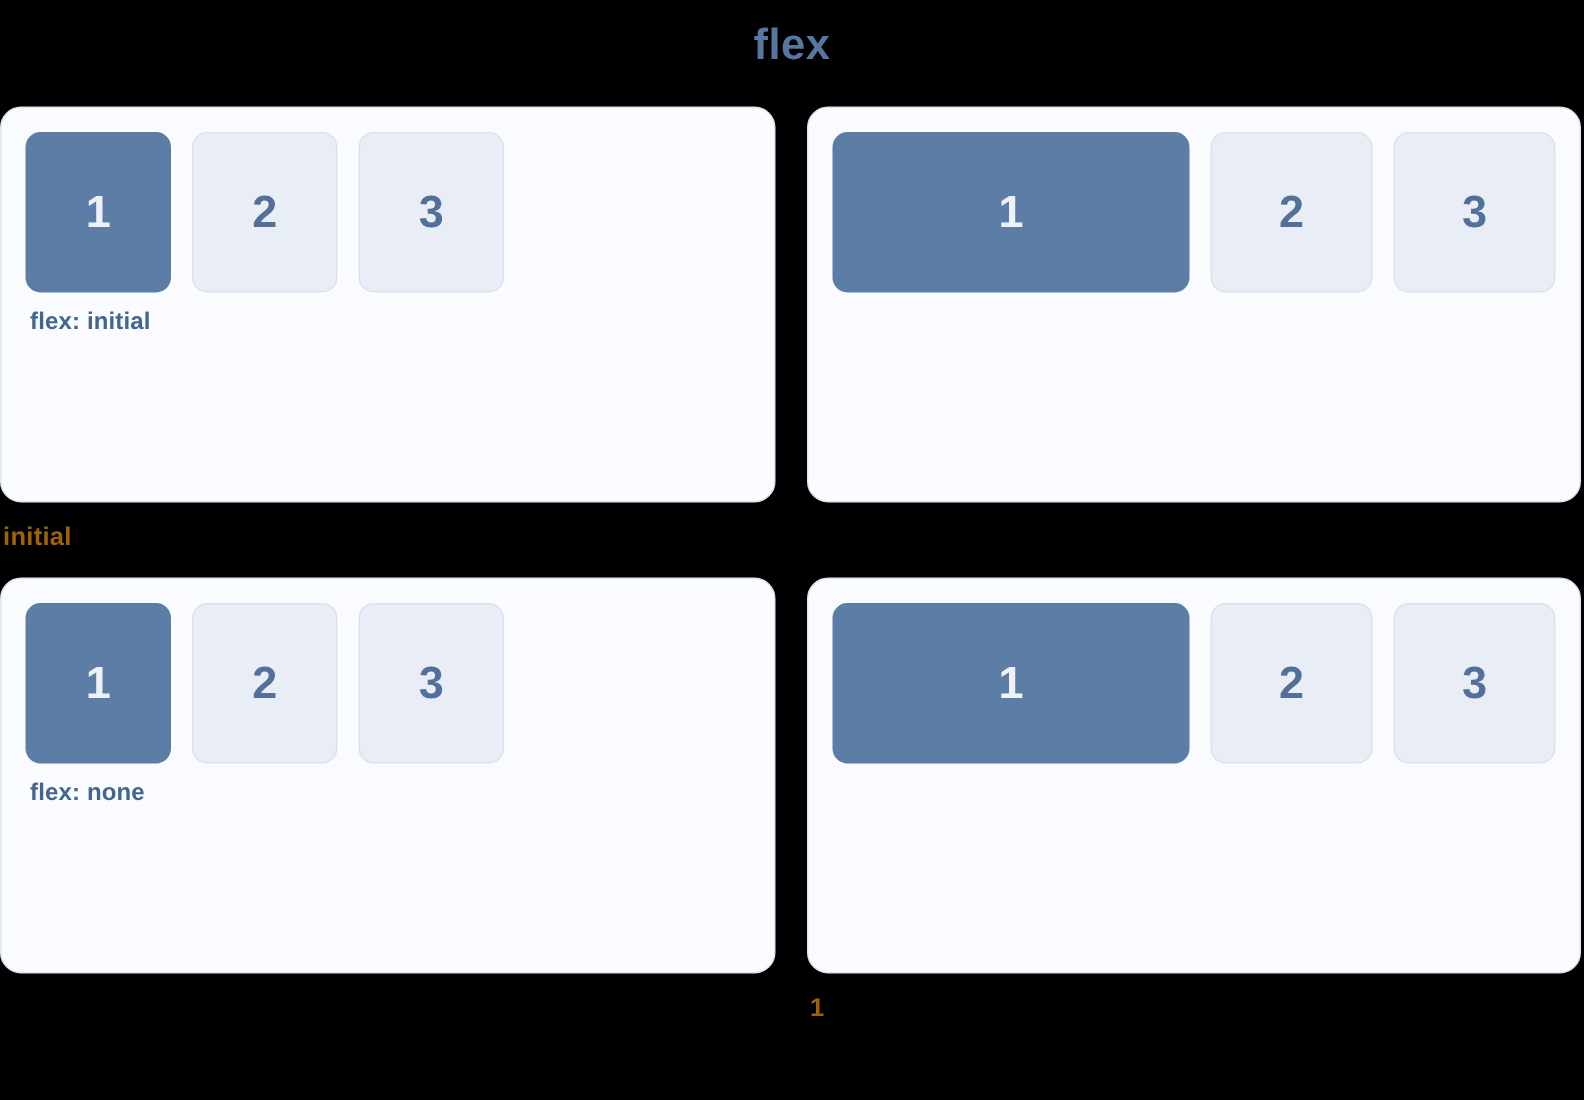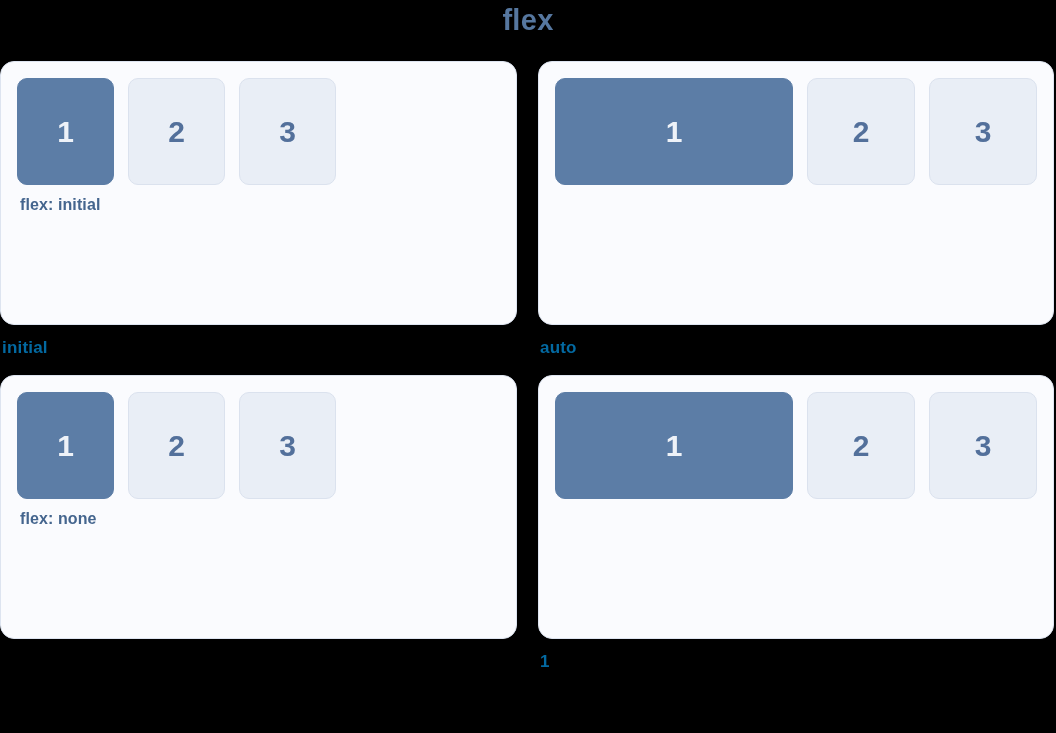--- a/index.html
+++ b/index.html
@@ -9,21 +9,21 @@
   body {
     width: 1056px;
     height: 733px;
     background: #000000;
     overflow: hidden;
     font-family: "Liberation Sans", sans-serif;
   }
   .page-title {
     margin: 0;
     height: 58px;
-    padding-top: 3px;
+    padding-top: 13px;
     display: flex;
     justify-content: center;
     align-items: flex-start;
     font-size: 29px;
     line-height: 34px;
     font-weight: 700;
     color: #56779f;
     letter-spacing: 0.3px;
   }
   .examples-grid {
@@ -78,21 +78,21 @@
     font-size: 16px;
     font-weight: 600;
     color: #44658e;
     letter-spacing: 0.1px;
   }
   .caption {
     margin-top: 13px;
     padding-left: 2px;
     font-size: 17px;
     font-weight: 700;
-    color: #0369a1;
+    color: #a16207;
     letter-spacing: 0.2px;
   }
 </style>
 </head>
 <body>
 
 <h1 class="page-title">flex</h1>
 
 <div class="examples-grid">
 
@@ -109,21 +109,20 @@
   </div>
 
   <div class="cell">
     <div class="panel grow">
       <div class="flex-row">
         <div class="box box-active">1</div>
         <div class="box">2</div>
         <div class="box">3</div>
       </div>
     </div>
-    <div class="caption">auto</div>
   </div>
 
   <div class="cell">
     <div class="panel">
       <div class="flex-row">
         <div class="box box-active">1</div>
         <div class="box">2</div>
         <div class="box">3</div>
       </div>
       <div class="prop-label">flex: none</div>

